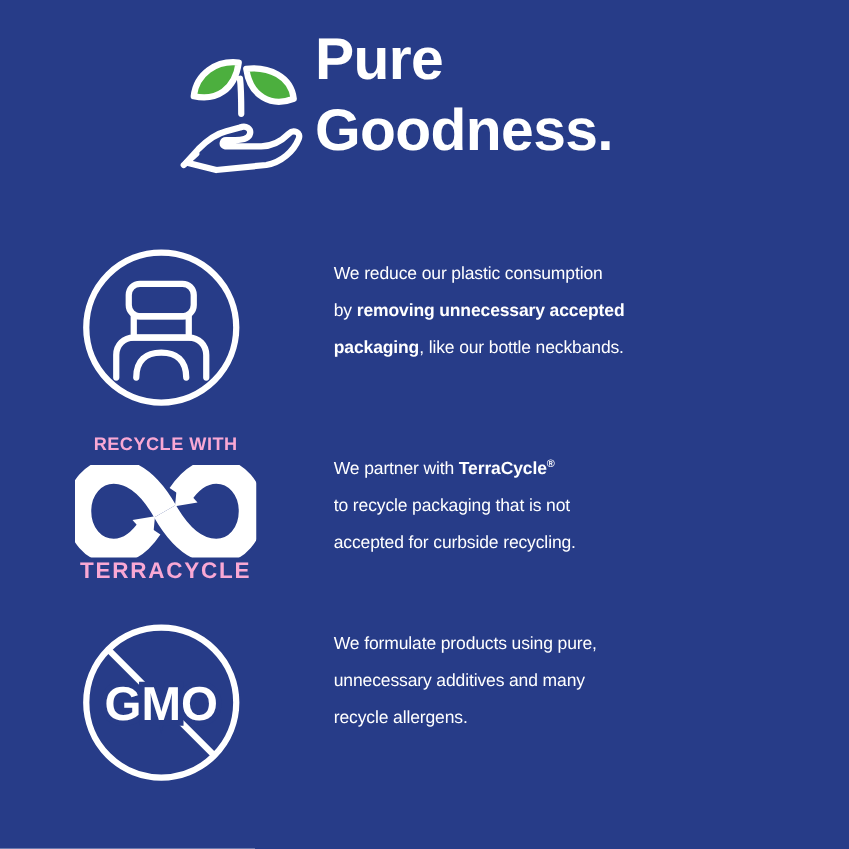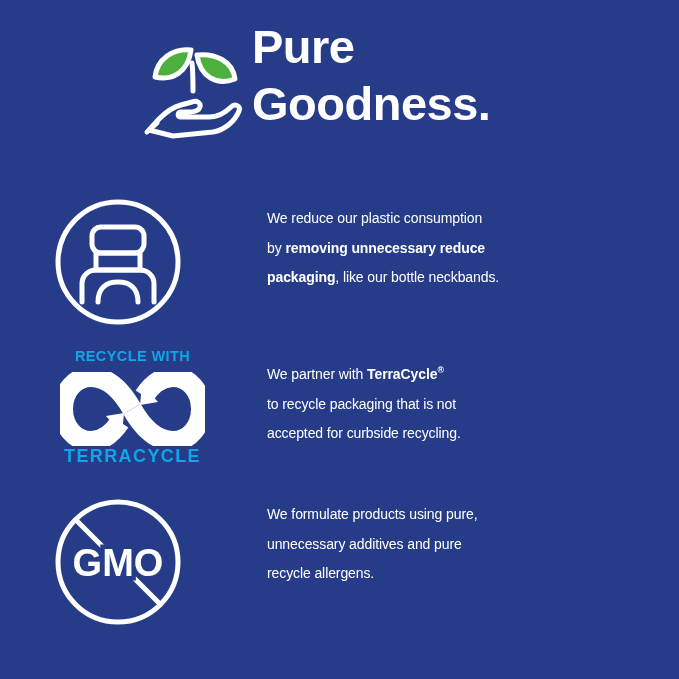--- a/index.html
+++ b/index.html
@@ -55,21 +55,21 @@
   }
 
   
   .row {
     position: absolute;
     left: 0;
     width: 679px;
   }
   .row-icon {
     position: absolute;
-    left: 52px;
+    left: 63px;
     top: 0;
     width: 132px;
     height: 132px;
   }
   .row-text {
     position: absolute;
     left: 267px;
     width: 418px;
     font-size: 14px;
     line-height: 29.5px;
@@ -99,21 +99,21 @@
     top: 0;
     width: 145px;
     height: 126px;
   }
   .tc-top, .tc-bottom {
     position: absolute;
     left: 0;
     width: 145px;
     text-align: center;
     font-weight: bold;
-    color: #0ea5e9;
+    color: #f9a8d4;
   }
   .tc-top {
     top: 2px;
     font-size: 14.5px;
     letter-spacing: 0.4px;
   }
   .tc-bottom {
     top: 100px;
     font-size: 18px;
     letter-spacing: 1.4px;
@@ -188,21 +188,21 @@
         <rect x="44" y="57" width="44" height="17" fill="none" stroke="#ffffff" stroke-width="5"></rect>
 
         <path d="M30 106 L30 88 C30 80 36 74 44 74 L88 74
                  C96 74 102 80 102 88 L102 106" fill="none" stroke="#ffffff" stroke-width="5" stroke-linecap="round"></path>
 
         <path d="M46 106 C46 92 54 86 66 86 C78 86 86 92 86 106" fill="none" stroke="#ffffff" stroke-width="5" stroke-linecap="round"></path>
       </svg>
     </div>
     <div class="row-text">
         <span class="tline"><span>We reduce our plastic consumption</span></span>
-        <span class="tline"><span>by </span><b>removing unnecessary reduce</b></span>
+        <span class="tline"><span>by </span><b>removing unnecessary accepted</b></span>
         <span class="tline"><b>packaging</b><span>, like our bottle neckbands.</span></span>
       </div>
   </div>
 
   <div class="row" id="row-terracycle">
     <div class="tc-badge">
       <div class="tc-top">RECYCLE WITH</div>
       <div class="tc-loop">
         <svg viewBox="0 0 145 74" width="145" height="74" aria-hidden="true">
 
@@ -236,18 +236,18 @@
   <div class="row" id="row-gmo">
     <div class="row-icon">
       <svg viewBox="0 0 132 132" width="132" height="132" aria-hidden="true">
         <circle cx="66" cy="66" r="60" fill="none" stroke="#ffffff" stroke-width="5"></circle>
         <line x1="24" y1="24" x2="108" y2="108" stroke="#ffffff" stroke-width="5"></line>
         <text class="gmo-label" id="gmo-text" x="66" y="80" text-anchor="middle" stroke="#273C88" stroke-width="9" paint-order="stroke">GMO</text>
       </svg>
     </div>
     <div class="row-text">
         <span class="tline"><span>We formulate products using pure,</span></span>
-        <span class="tline"><span>unnecessary additives and pure</span></span>
+        <span class="tline"><span>unnecessary additives and many</span></span>
         <span class="tline"><span>recycle allergens.</span></span>
       </div>
   </div>
 
 </div>
 
 </body></html>

